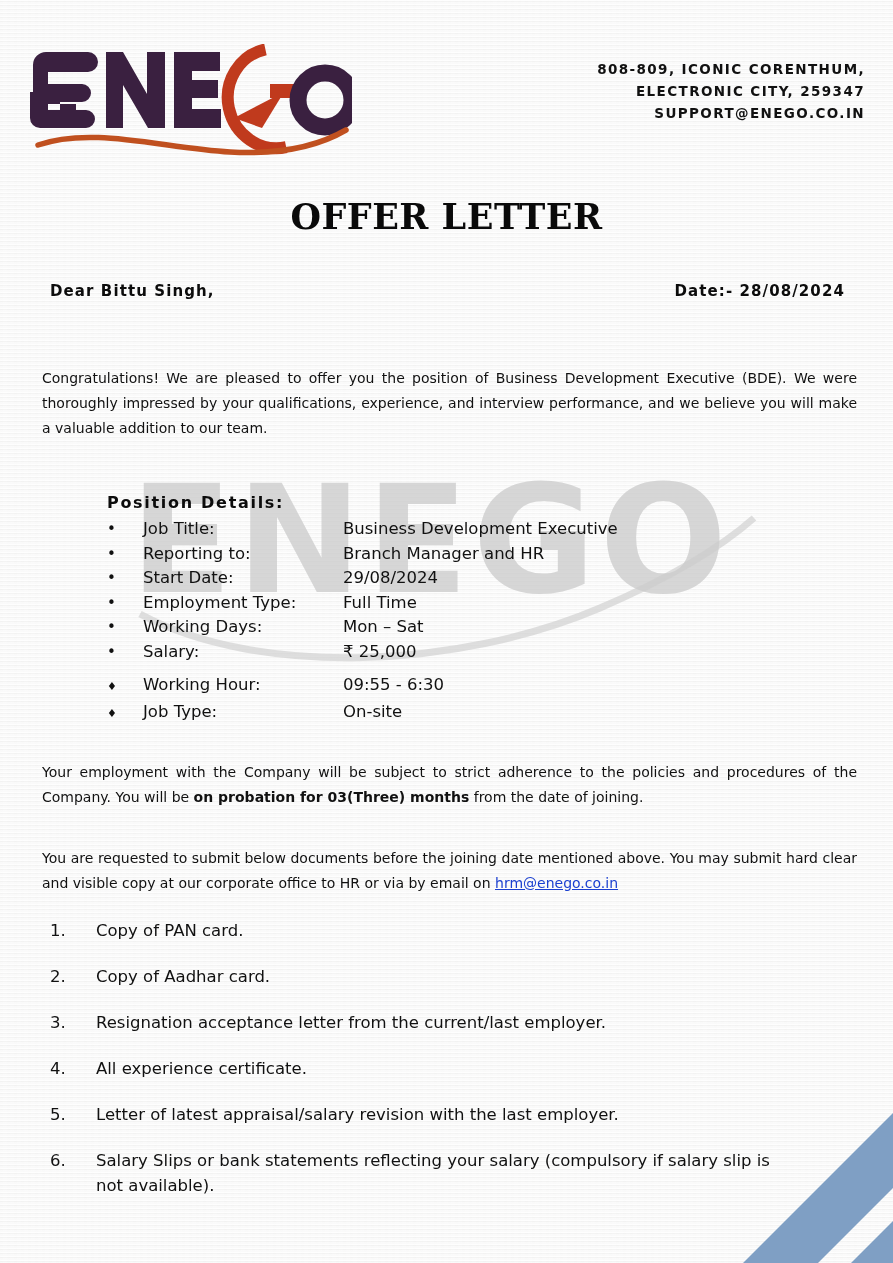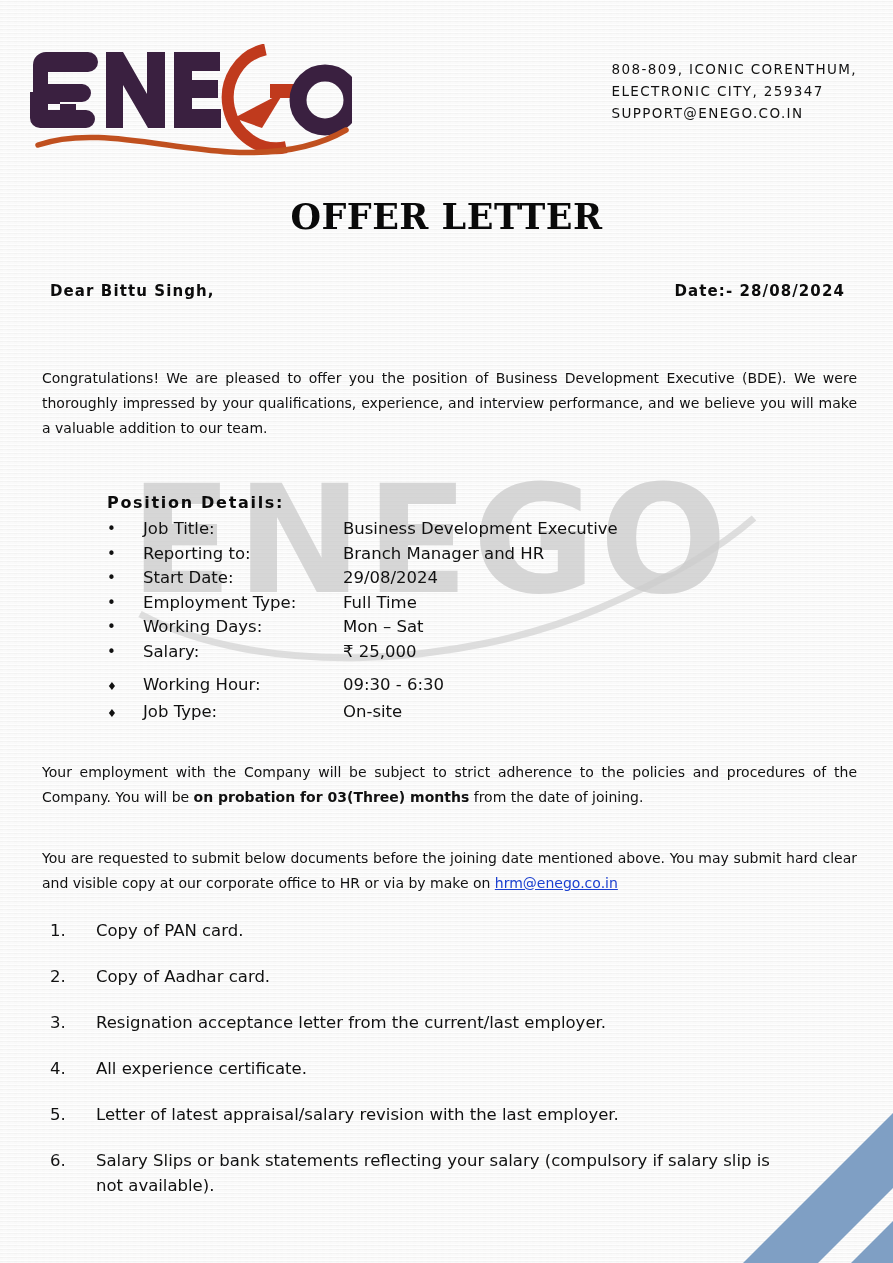--- a/index.html
+++ b/index.html
@@ -78,25 +78,25 @@
   }
   .logo-wrap {
     position: absolute;
     left: 22px;
     top: 44px;
     width: 330px;
     height: 112px;
   }
   .address {
     position: absolute;
-    right: 36px;
+    right: 28px;
     top: 58px;
-    text-align: left;
-    font-family: "DejaVu Sans", sans-serif;
-    font-weight: 400;
+    text-align: right;
+    font-family: "DejaVu Sans", sans-serif;
+    font-weight: 700;
     font-size: 13.5px;
     letter-spacing: 1.4px;
     line-height: 22px;
     color: #111111;
     white-space: nowrap;
   }
 
   
   .doc-title {
     text-align: center;
@@ -294,33 +294,33 @@
             <span class="detail-value">Mon – Sat</span>
           </div>
           <div class="detail-row">
             <span class="bullet">•</span>
             <span class="detail-label">Salary:</span>
             <span class="detail-value">₹ 25,000</span>
           </div>
           <div class="detail-row spaced">
             <span class="bullet diamond">♦</span>
             <span class="detail-label">Working Hour:</span>
-            <span class="detail-value">09:30 - 6:30</span>
+            <span class="detail-value">09:55 - 6:30</span>
           </div>
           <div class="detail-row">
             <span class="bullet diamond">♦</span>
             <span class="detail-label">Job Type:</span>
             <span class="detail-value">On-site</span>
           </div>
         </div>
     </div>
 
     <div class="para para-probation"><span>Your employment with the Company will be subject to strict adherence to the policies and procedures of the Company. You will be </span><b>on probation for 03(Three) months</b><span> from the date of joining.</span></div>
 
-    <div class="para para-docs"><span>You are requested to submit below documents before the joining date mentioned above. You may submit hard clear and visible copy at our corporate office to HR or via by make on </span><a class="email-link" href="#">hrm@enego.co.in</a></div>
+    <div class="para para-docs"><span>You are requested to submit below documents before the joining date mentioned above. You may submit hard clear and visible copy at our corporate office to HR or via by email on </span><a class="email-link" href="#">hrm@enego.co.in</a></div>
 
     <div class="doc-list" id="doc-list">
         <div class="doc-item">
           <span class="doc-num">1.</span>
           <span class="doc-text">Copy of PAN card.</span>
         </div>
         <div class="doc-item">
           <span class="doc-num">2.</span>
           <span class="doc-text">Copy of Aadhar card.</span>
         </div>

